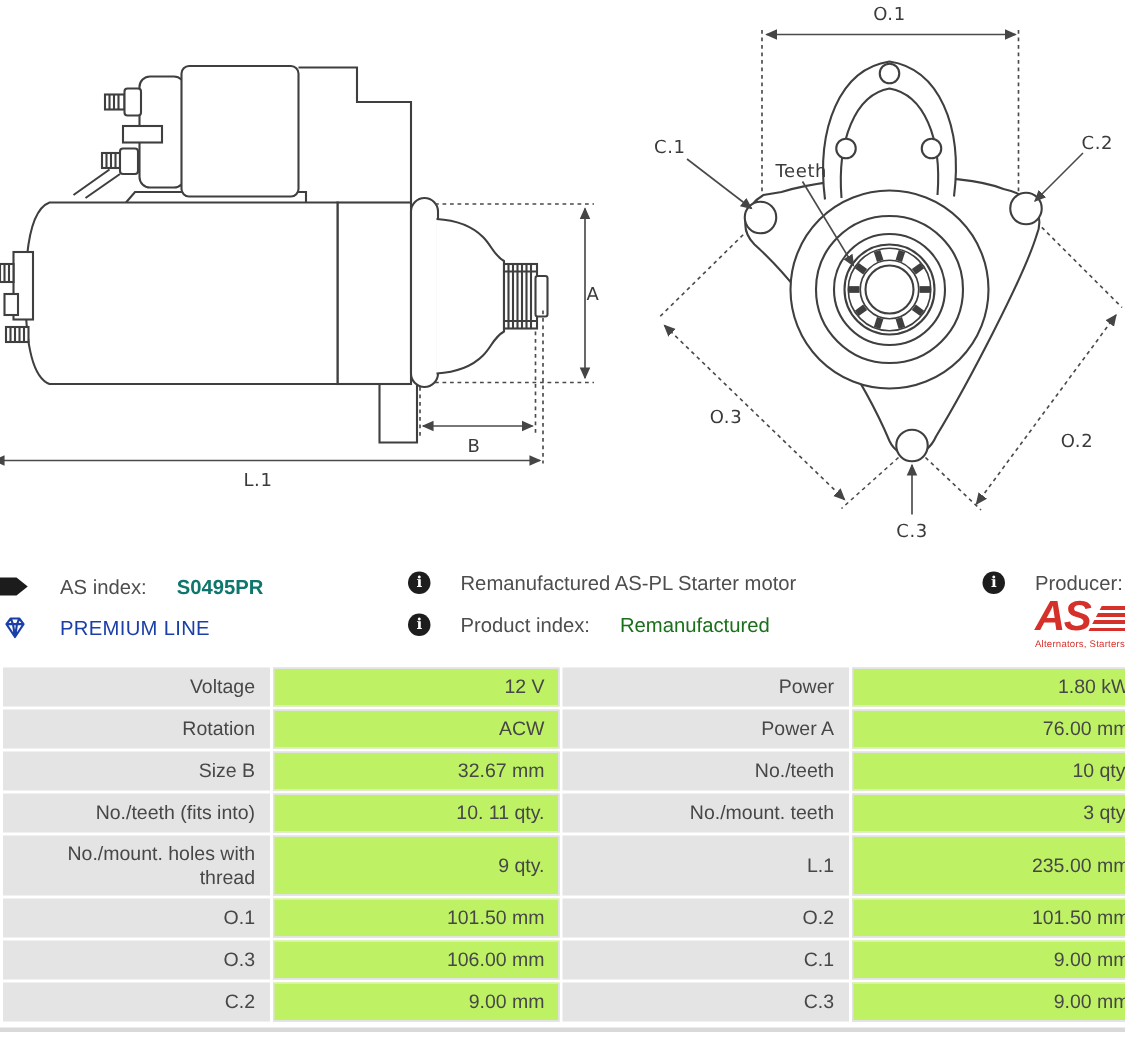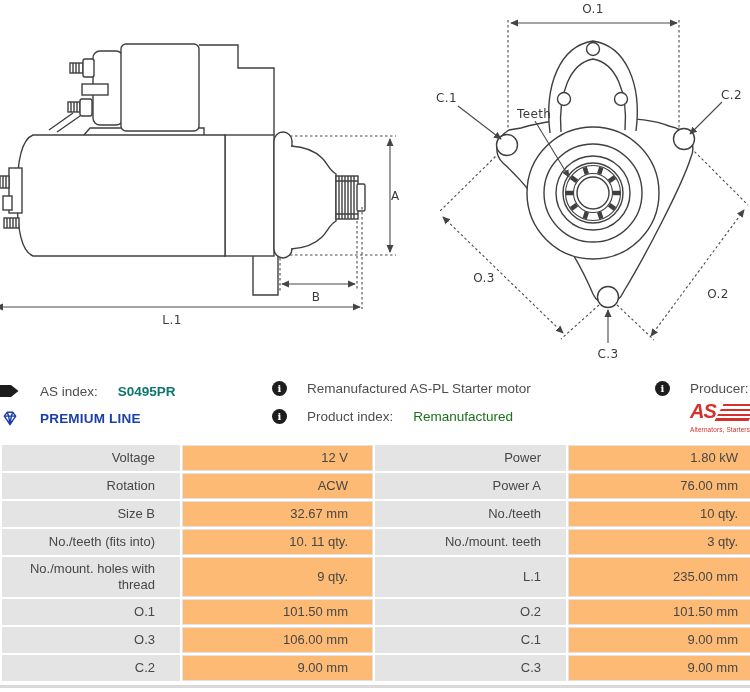--- a/index.html
+++ b/index.html
@@ -11,41 +11,41 @@
   #diag-left{left:0;top:0;}
   #diag-right{left:400px;top:0;}
   svg text{font-family:"DejaVu Sans", sans-serif;font-size:12px;fill:#3a3a3a;letter-spacing:.4px;}
 
   
   .info-row{position:absolute;height:20px;}
   .info-cell{position:absolute;display:flex;align-items:center;gap:20px;white-space:nowrap;
              font-size:13.5px;color:#4e4e4e;}
   .info-cell .lbl{color:#4e4e4e;}
   .info-cell .val{font-weight:bold;color:#0f766e;}
-  .premium{color:#1b3fa8;font-weight:bold;letter-spacing:.2px;}
+  .premium{color:#1b3fa8;font-weight:normal;letter-spacing:.2px;}
   .green{color:#1a701a;font-weight:normal;}
   .info-dot{display:inline-flex;align-items:center;justify-content:center;width:15px;height:15px;
             border-radius:50%;background:#1d1d1d;color:#fff;font-size:10px;font-weight:bold;
             font-family:"DejaVu Serif", serif;flex:0 0 15px;}
   
   .aslogo{position:absolute;left:690px;top:397px;width:95px;color:#d5302a;}
   .aslogo-main{display:flex;align-items:flex-end;height:27px;}
-  .as-text{font-size:20px;line-height:26px;font-weight:900;font-style:italic;letter-spacing:-1px;}
+  .as-text{font-size:28px;line-height:26px;font-weight:900;font-style:italic;letter-spacing:-1px;}
   .as-stripes{width:34px;height:17px;margin:0 0 3px 3px;transform:skewX(-28deg);
               background:repeating-linear-gradient(180deg,#d5302a 0 2.4px,#fff 2.4px 4.8px);}
   .aslogo-sub{font-size:6.4px;letter-spacing:.15px;margin-top:2px;white-space:nowrap;}
 
   
   .table-clip{position:absolute;left:0;top:443px;width:750px;overflow:hidden;}
   table.spec{border-collapse:separate;border-spacing:2px;width:765px;table-layout:fixed;
              font-size:13px;color:#474747;}
-  table.spec td{padding:0 25px 0 6px;text-align:right;vertical-align:middle;height:26px;line-height:16px;}
+  table.spec td{padding:0 10px 0 6px;text-align:right;vertical-align:middle;height:26px;line-height:16px;}
   table.spec tr.tall td{height:40px;}
   td.lab{background:#e4e4e4;}
-  td.val{background:#fdba74;box-shadow:inset 0 0 0 1px #e2e2e2;}
+  td.val{background:#bef264;box-shadow:inset 0 0 0 1px #e2e2e2;}
   .bottom-strip{position:absolute;left:0;top:685px;width:750px;height:3px;background:#d9d9d9;}
 </style>
 </head>
 <body>
 
 <div id="page">
 
   <svg id="diag-left" class="diag" width="400" height="345" viewBox="0 0 400 345">
     <defs>
       <marker id="arL" markerWidth="8" markerHeight="8" viewBox="0 0 10 10" refX="8" refY="5" orient="auto-start-reverse">

